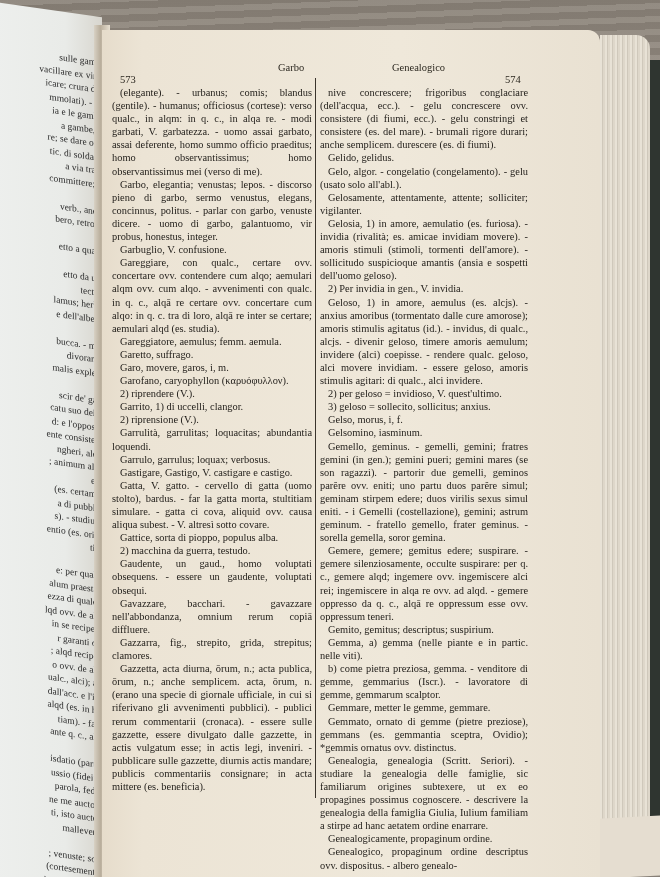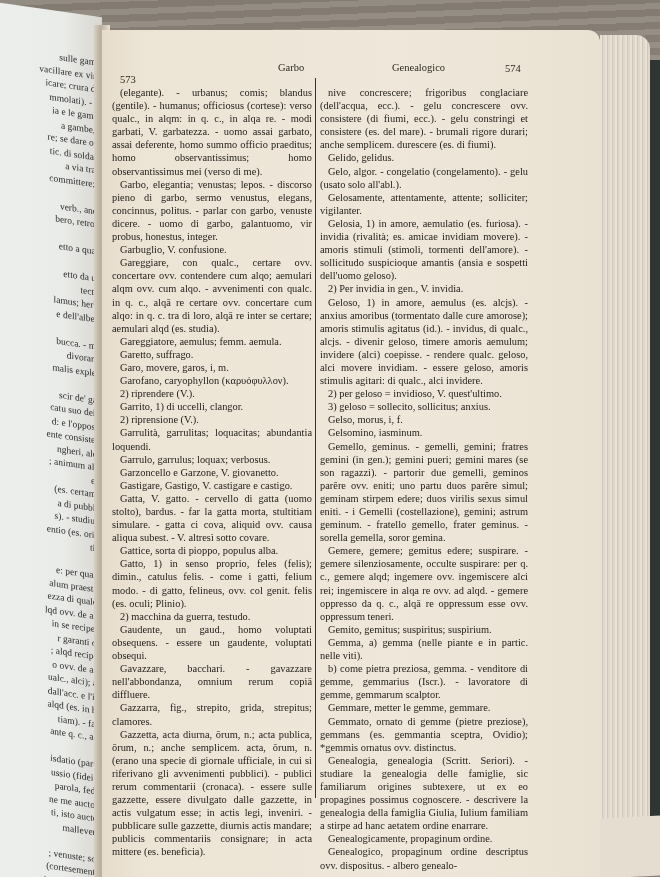--- a/index.html
+++ b/index.html
@@ -24,21 +24,21 @@
        border-top-right-radius:14px;}
   .cover-edge{position:absolute;left:645px;top:60px;width:15px;height:800px;background:#2f3530;}
   .col{position:absolute;top:70px;font-size:10.4px;line-height:13.1px;color:#1f1c18;text-align:justify;}
   .col-left{left:112px;width:200px;}
   .col-right{left:320px;width:208px;}
   .divider{position:absolute;left:315px;top:78px;width:1px;height:720px;background:#3a342c;}
   .header{position:absolute;top:62px;font-size:10.5px;color:#2c2820;}
   .hdr-left-num{left:120px;top:74px;}
   .hdr-left-word{left:278px;}
   .hdr-right-word{left:392px;}
-  .hdr-right-num{left:505px;top:63px;}
+  .hdr-right-num{left:505px;top:74px;}
   .entry{margin:0 0 0 0;text-indent:8px;}
 </style>
 </head>
 <body>
 
 <div class="wood"></div>
 
 <div class="left-page">
   <div class="lp-text" id="lp-text">
       <div style="text-align: right;">sulle gambe</div>
@@ -124,25 +124,23 @@
     <div class="entry">Gareggiare, con qualc., certare ovv. concertare ovv. contendere cum alqo; aemulari alqm ovv. cum alqo. - avvenimenti con qualc. in q. c., alqā re certare ovv. concertare cum alqo: in q. c. tra di loro, alqā re inter se certare; aemulari alqd (es. studia).</div>
     <div class="entry">Gareggiatore, aemulus; femm. aemula.</div>
     <div class="entry">Garetto, suffrago.</div>
     <div class="entry">Garo, movere, garos, i, m.</div>
     <div class="entry">Garofano, caryophyllon (καρυόφυλλον).</div>
     <div class="entry">2) riprendere (V.).</div>
     <div class="entry">Garrito, 1) di uccelli, clangor.</div>
     <div class="entry">2) riprensione (V.).</div>
     <div class="entry">Garrulità, garrulitas; loquacitas; abundantia loquendi.</div>
     <div class="entry">Garrulo, garrulus; loquax; verbosus.</div>
-    <div class="entry">Garzoncello e Garzone, V. giovanetto.</div>
     <div class="entry">Gastigare, Gastigo, V. castigare e castigo.</div>
     <div class="entry">Gatta, V. gatto. - cervello di gatta (uomo stolto), bardus. - far la gatta morta, stultitiam simulare. - gatta ci cova, aliquid ovv. causa aliqua subest. - V. altresì sotto covare.</div>
     <div class="entry">Gattice, sorta di pioppo, populus alba.</div>
-    <div class="entry">Gatto, 1) in senso proprio, feles (felis); dimin., catulus felis. - come i gatti, felium modo. - di gatto, felineus, ovv. col genit. felis (es. oculi; Plinio).</div>
     <div class="entry">2) macchina da guerra, testudo.</div>
     <div class="entry">Gaudente, un gaud., homo voluptati obsequens. - essere un gaudente, voluptati obsequi.</div>
     <div class="entry">Gavazzare, bacchari. - gavazzare nell'abbondanza, omnium rerum copiā diffluere.</div>
     <div class="entry">Gazzarra, fig., strepito, grida, strepitus; clamores.</div>
     <div class="entry">Gazzetta, acta diurna, ōrum, n.; acta publica, ōrum, n.; anche semplicem. acta, ōrum, n. (erano una specie di giornale ufficiale, in cui si riferivano gli avvenimenti pubblici). - publici rerum commentarii (cronaca). - essere sulle gazzette, essere divulgato dalle gazzette, in actis vulgatum esse; in actis legi, inveniri. - pubblicare sulle gazzette, diurnis actis mandare; publicis commentariis consignare; in acta mittere (es. beneficia).</div>
   </div>
 <div class="divider"></div>
 <div class="col col-right" id="col-right" style="top:86px;">
     <div class="entry">nive concrescere; frigoribus conglaciare (dell'acqua, ecc.). - gelu concrescere ovv. consistere (di fiumi, ecc.). - gelu constringi et consistere (es. del mare). - brumali rigore durari; anche semplicem. durescere (es. di fiumi).</div>
     <div class="entry">Gelido, gelidus.</div>
@@ -150,21 +148,21 @@
     <div class="entry">Gelosamente, attentamente, attente; solliciter; vigilanter.</div>
     <div class="entry">Gelosia, 1) in amore, aemulatio (es. furiosa). - invidia (rivalità; es. amicae invidiam movere). - amoris stimuli (stimoli, tormenti dell'amore). - sollicitudo suspicioque amantis (ansia e sospetti dell'uomo geloso).</div>
     <div class="entry">2) Per invidia in gen., V. invidia.</div>
     <div class="entry">Geloso, 1) in amore, aemulus (es. alcjs). - anxius amoribus (tormentato dalle cure amorose); amoris stimulis agitatus (id.). - invidus, di qualc., alcjs. - divenir geloso, timere amoris aemulum; invidere (alci) coepisse. - rendere qualc. geloso, alci movere invidiam. - essere geloso, amoris stimulis agitari: di qualc., alci invidere.</div>
     <div class="entry">2) per geloso = invidioso, V. quest'ultimo.</div>
     <div class="entry">3) geloso = sollecito, sollicitus; anxius.</div>
     <div class="entry">Gelso, morus, i, f.</div>
     <div class="entry">Gelsomino, iasminum.</div>
     <div class="entry">Gemello, geminus. - gemelli, gemini; fratres gemini (in gen.); gemini pueri; gemini mares (se son ragazzi). - partorir due gemelli, geminos parĕre ovv. eniti; uno partu duos parĕre simul; geminam stirpem edere; duos virilis sexus simul eniti. - i Gemelli (costellazione), gemini; astrum geminum. - fratello gemello, frater geminus. - sorella gemella, soror gemina.</div>
     <div class="entry">Gemere, gemere; gemitus edere; suspirare. - gemere silenziosamente, occulte suspirare: per q. c., gemere alqd; ingemere ovv. ingemiscere alci rei; ingemiscere in alqa re ovv. ad alqd. - gemere oppresso da q. c., alqā re oppressum esse ovv. oppressum teneri.</div>
-    <div class="entry">Gemito, gemitus; suspiritus; suspirium.</div>
+    <div class="entry">Gemito, gemitus; descriptus; suspirium.</div>
     <div class="entry">Gemma, a) gemma (nelle piante e in partic. nelle viti).</div>
     <div class="entry">b) come pietra preziosa, gemma. - venditore di gemme, gemmarius (Iscr.). - lavoratore di gemme, gemmarum scalptor.</div>
     <div class="entry">Gemmare, metter le gemme, gemmare.</div>
     <div class="entry">Gemmato, ornato di gemme (pietre preziose), gemmans (es. gemmantia sceptra, Ovidio); *gemmis ornatus ovv. distinctus.</div>
     <div class="entry">Genealogia, genealogia (Scritt. Seriori). - studiare la genealogia delle famiglie, sic familiarum origines subtexere, ut ex eo propagines possimus cognoscere. - descrivere la genealogia della famiglia Giulia, Iulium familiam a stirpe ad hanc aetatem ordine enarrare.</div>
     <div class="entry">Genealogicamente, propaginum ordine.</div>
     <div class="entry">Genealogico, propaginum ordine descriptus ovv. dispositus. - albero genealo-</div>
   </div>
 
 </body></html>

